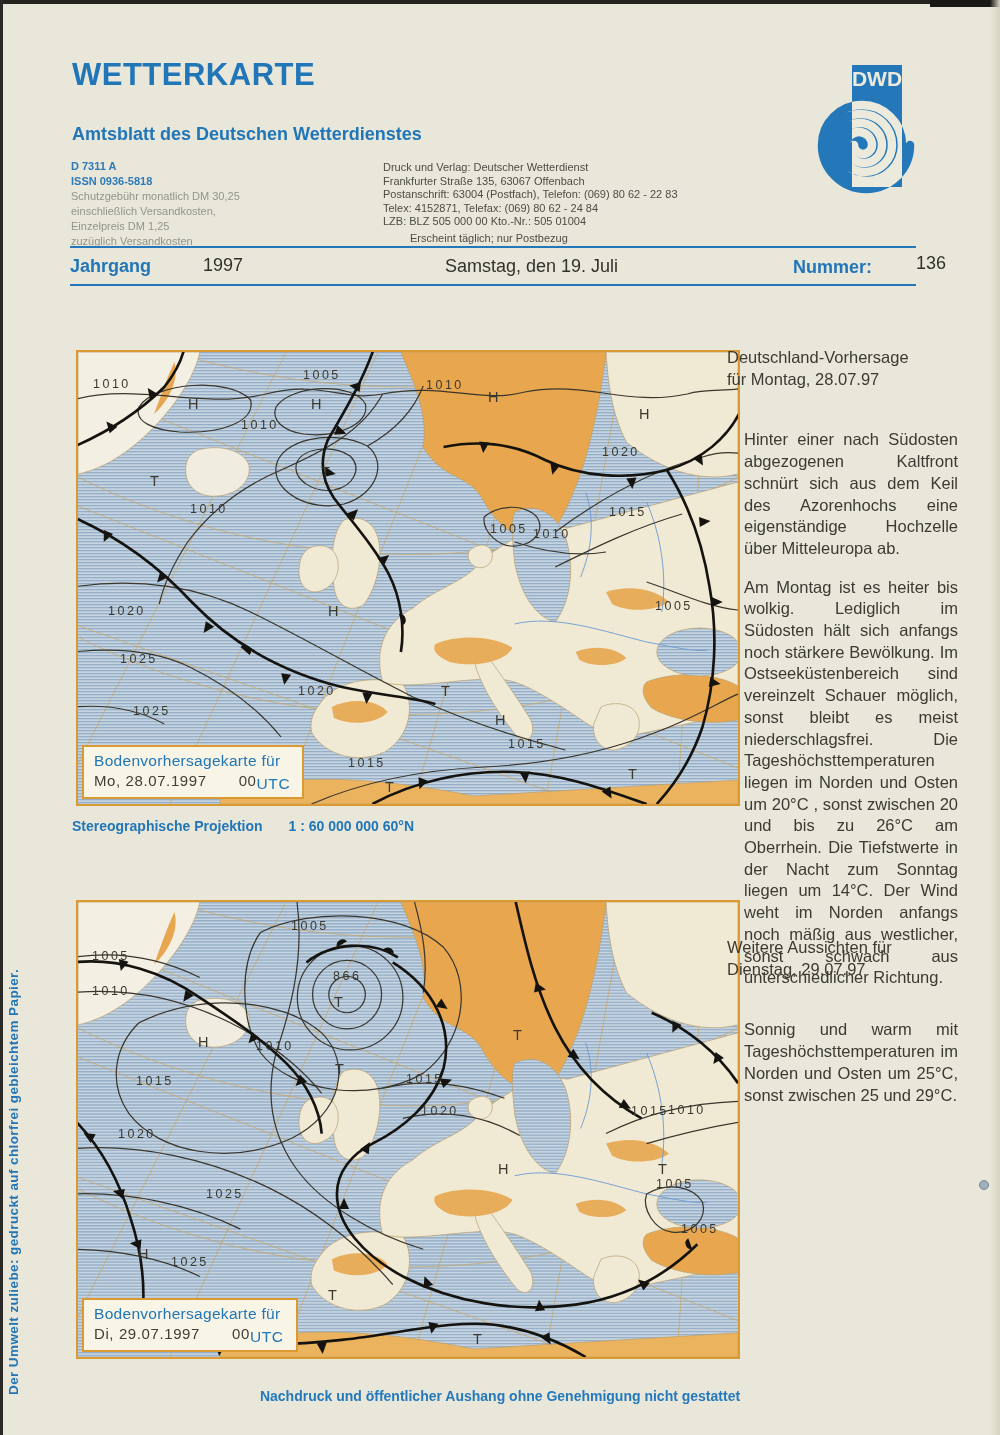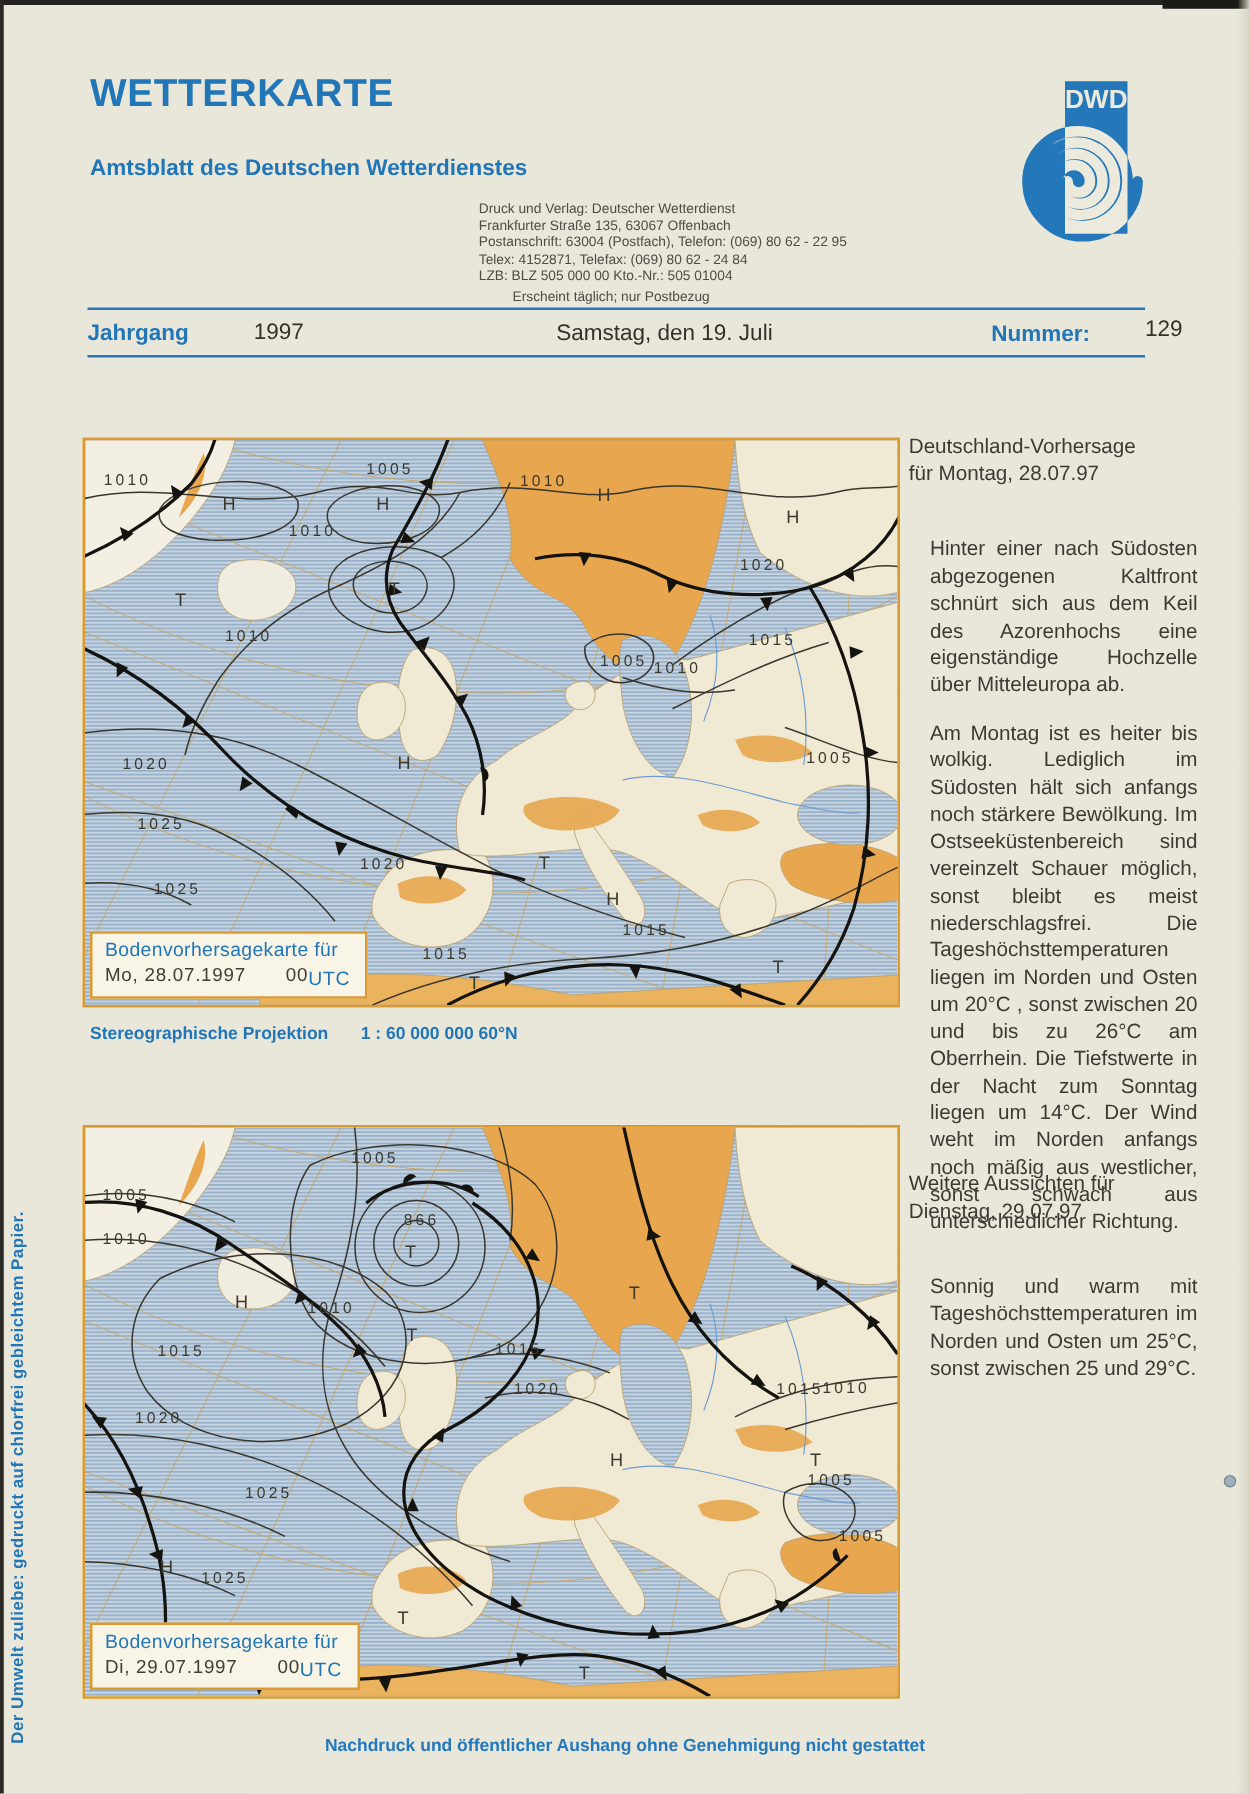--- a/index.html
+++ b/index.html
@@ -20,21 +20,21 @@
   .pubinfo-left .b{color:#2f7ab8;font-weight:bold;}
   .pubinfo-right{position:absolute;left:383px;top:161px;font-size:11px;line-height:13.6px;color:#4e4c45;}
   .pub-note{position:absolute;left:383px;top:232px;font-size:11px;color:#4e4c45;padding-left:27px;}
   .rule{position:absolute;left:70px;width:846px;height:2px;background:#2478b9;}
   .issue-row span{position:absolute;font-size:18px;}
   .lbl-blue{color:#2176b8;font-weight:bold;}
   .val-dark{color:#33312b;margin-left:45px;}
   
   .dwd-logo{position:absolute;left:800px;top:55px;width:120px;height:140px;}
   
-  .map-wrap{position:absolute;left:66px;width:650px;border:2px solid #db9a31;background:#fef9c3;}
+  .map-wrap{position:absolute;left:76px;width:650px;border:2px solid #db9a31;background:#84cc16;padding-left:10px;}
   #map1{top:350px;height:452px;}
   #map2{top:900px;height:455px;}
   .map-wrap svg{position:absolute;left:0;top:0;width:100%;height:100%;}
   .map-labels{position:absolute;left:0;top:0;width:100%;height:100%;}
   .map-label{position:absolute;color:#3b392e;white-space:nowrap;}
   .map-label.num{font-size:12.5px;letter-spacing:2.5px;}
   .map-label.ltr{font-size:14.5px;letter-spacing:0;}
   .caption-box{position:absolute;left:4px;bottom:5px;background:#f8f4e6;border:2px solid #db9a31;
                padding:5px 12px 7px 10px;z-index:5;}
   .caption-l1{font-size:15.5px;color:#2176b8;letter-spacing:.3px;}
@@ -123,25 +123,33 @@
             <path d="M560,150 C575,185 580,225 575,260"></path>
           </g>
         </g>
       </g>
     </defs>
   </svg>
 
   <div class="title">WETTERKARTE</div>
   <div class="subtitle">Amtsblatt des Deutschen Wetterdienstes</div>
 
+  <div class="pubinfo-left">
+    <div class="b">D 7311 A</div>
+    <div class="b">ISSN 0936-5818</div>
+    <div>Schutzgebühr monatlich DM 30,25</div>
+    <div>einschließlich Versandkosten,</div>
+    <div>Einzelpreis DM 1,25</div>
+    <div>zuzüglich Versandkosten</div>
+  </div>
 
   <div class="pubinfo-right">
     <div>Druck und Verlag: Deutscher Wetterdienst</div>
     <div>Frankfurter Straße 135, 63067 Offenbach</div>
-    <div>Postanschrift: 63004 (Postfach), Telefon: (069) 80 62 - 22 95</div>
+    <div>Postanschrift: 63004 (Postfach), Telefon: (069) 80 62 - 22 83</div>
     <div>Telex: 4152871, Telefax: (069) 80 62 - 24 84</div>
     <div>LZB: BLZ 505 000 00  Kto.-Nr.: 505 01004</div>
   </div>
   <div class="pub-note">Erscheint täglich; nur Postbezug</div>
 
   <svg class="dwd-logo" viewBox="0 0 120 140">
     <defs>
         <clipPath id="dwdrect">
           <rect x="52" y="10" width="50" height="122"></rect>
         </clipPath>
@@ -152,21 +160,21 @@
     <path d="M110,90 A44,44 0 1 1 22,90 A40,40 0 1 1 102,90 A36,36 0 1 1 30,90 A31,31 0 1 1 92,90 A27,27 0 1 1 38,90 A22,22 0 1 1 82,90 A18,18 0 1 1 46,90 A13,13 0 1 1 72,90 A9,9 0 1 1 54,90" fill="none" stroke="#eceadd" stroke-width="8.5" stroke-linecap="round" clip-path="url(#dwdrect)"></path>
     <text x="77" y="31" text-anchor="middle" font-family="Liberation Sans, sans-serif" font-size="21" font-weight="bold" fill="#eceadd">DWD</text>
   </svg>
 
   <div class="rule" style="top:246px"></div>
   <div class="issue-row">
     <span class="lbl-blue" style="left:70px;top:256px">Jahrgang</span>
     <span class="val-dark" style="left:158px;top:255px">1997</span>
     <span class="val-dark" style="left:400px;top:256px">Samstag, den 19. Juli</span>
     <span class="lbl-blue" style="left:793px;top:257px">Nummer:</span>
-    <span class="val-dark" style="left:871px;top:253px">129</span>
+    <span class="val-dark" style="left:871px;top:253px">136</span>
   </div>
   <div class="rule" style="top:284px"></div>
 
   <div class="map-wrap" id="map1">
     <svg viewBox="0 0 650 452" preserveAspectRatio="none">
       <use href="#geo"></use>
 
       <g fill="none" stroke="#39362e" stroke-width="1.2">
         <path d="M-5,48 C60,30 120,58 185,42 C240,28 260,50 300,42 C360,30 395,52 440,40 C500,28 540,55 600,42 C620,36 640,40 655,36"></path>
         <path d="M60,55 C75,30 150,25 170,48 C175,70 140,82 100,80 C75,78 55,70 60,55 Z"></path>

